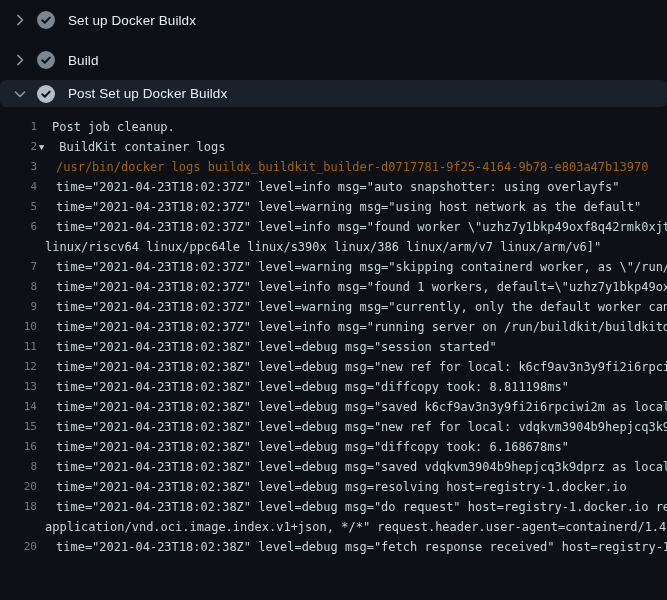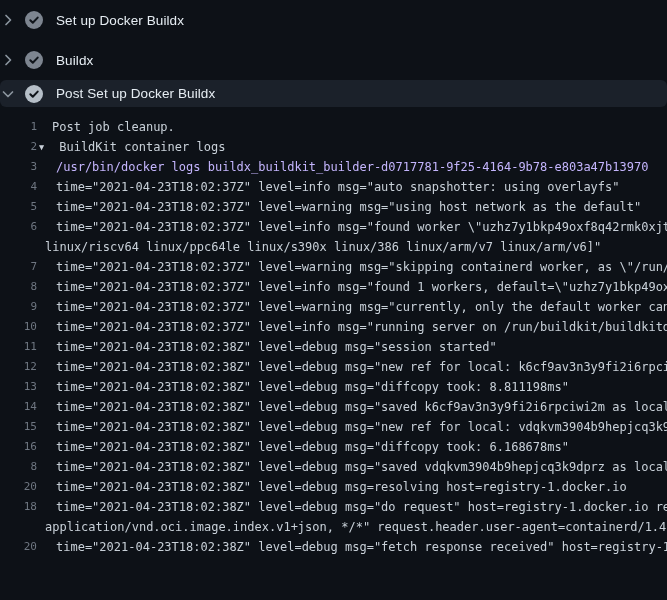--- a/index.html
+++ b/index.html
@@ -4,21 +4,21 @@
 <style>
   html,body{margin:0;padding:0;background:#0d1117;}
   .viewport{
     position:relative;width:667px;height:600px;overflow:hidden;
     background:#0d1117;font-family:"Liberation Sans",sans-serif;
   }
   
   .sections{width:100%;}
   .section-header{
     height:40px;display:flex;align-items:center;
-    cursor:pointer;box-sizing:border-box;
+    padding-left:12px;cursor:pointer;box-sizing:border-box;
   }
   .section-header.expanded{background:#1b212a;border-radius:6px;height:27px;}
   .chev{width:16px;height:16px;flex:0 0 16px;display:flex;align-items:center;justify-content:center;}
   .status{width:18px;height:18px;flex:0 0 18px;margin-left:9px;}
   .section-title{
     margin-left:13px;color:#e6edf3;font-size:13.5px;font-weight:500;
     letter-spacing:.1px;white-space:nowrap;
   }
   
   .log{
@@ -29,21 +29,21 @@
   .log-row{display:flex;height:20px;white-space:pre;cursor:default;}
   .log-num{
     width:37px;min-width:37px;text-align:right;color:#6e7681;
     font-size:11px;line-height:20px;cursor:pointer;
   }
   .log-text{overflow:hidden;white-space:pre;flex:1;}
   .t-plain{padding-left:15px;}
   .t-group{padding-left:2px;}
   .t-nested{padding-left:19px;}
   .t-cont{padding-left:8px;}
-  .cmd{color:#c4b5fd;}
+  .cmd{color:#a16207;}
   .marker{
     display:inline-block;width:13px;font-size:8.5px;color:#c9d1d9;
     vertical-align:1px;cursor:pointer;
   }
 </style>
 </head>
 <body>
 
 <div class="viewport">
   <div class="sections">
@@ -62,21 +62,21 @@
       <div class="section-header">
         <span class="chev">
           <svg width="16" height="16" viewBox="0 0 16 16">
             <path d="M6 3.5 L10.5 8 L6 12.5" fill="none" stroke="#8b949e" stroke-width="1.7" stroke-linecap="round" stroke-linejoin="round"></path>
           </svg>
         </span>
         <span class="status"><svg width="18" height="18" viewBox="0 0 18 18">
             <circle cx="9" cy="9" r="9" fill="#7d8590"></circle>
             <path d="M5.3 9.3 L7.8 11.8 L12.7 6.6" fill="none" stroke="#10151b" stroke-width="2" stroke-linecap="round" stroke-linejoin="round"></path>
           </svg></span>
-        <span class="section-title">Buildx</span>
+        <span class="section-title">Build</span>
       </div>
       <div class="section-header expanded">
         <span class="chev">
           <svg width="16" height="16" viewBox="0 0 16 16">
             <path d="M3.5 6 L8 10.5 L12.5 6" fill="none" stroke="#8b949e" stroke-width="1.7" stroke-linecap="round" stroke-linejoin="round"></path>
           </svg>
         </span>
         <span class="status"><svg width="18" height="18" viewBox="0 0 18 18">
             <circle cx="9" cy="9" r="9" fill="#b6bfc8"></circle>
             <path d="M5.3 9.3 L7.8 11.8 L12.7 6.6" fill="none" stroke="#10151b" stroke-width="2" stroke-linecap="round" stroke-linejoin="round"></path>

